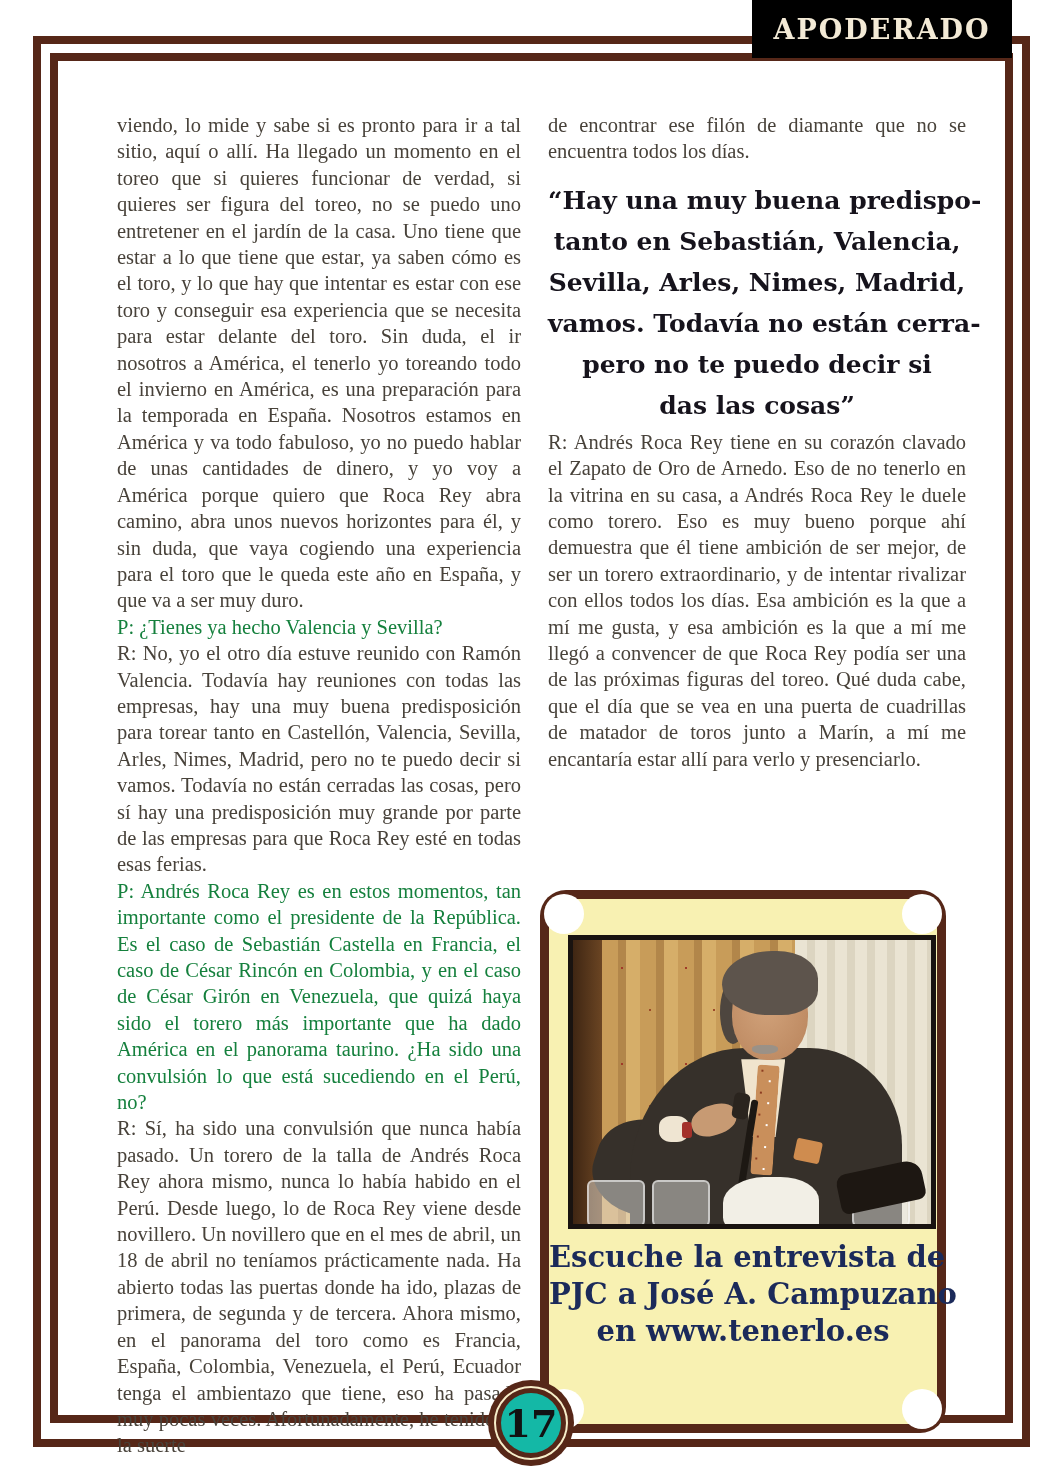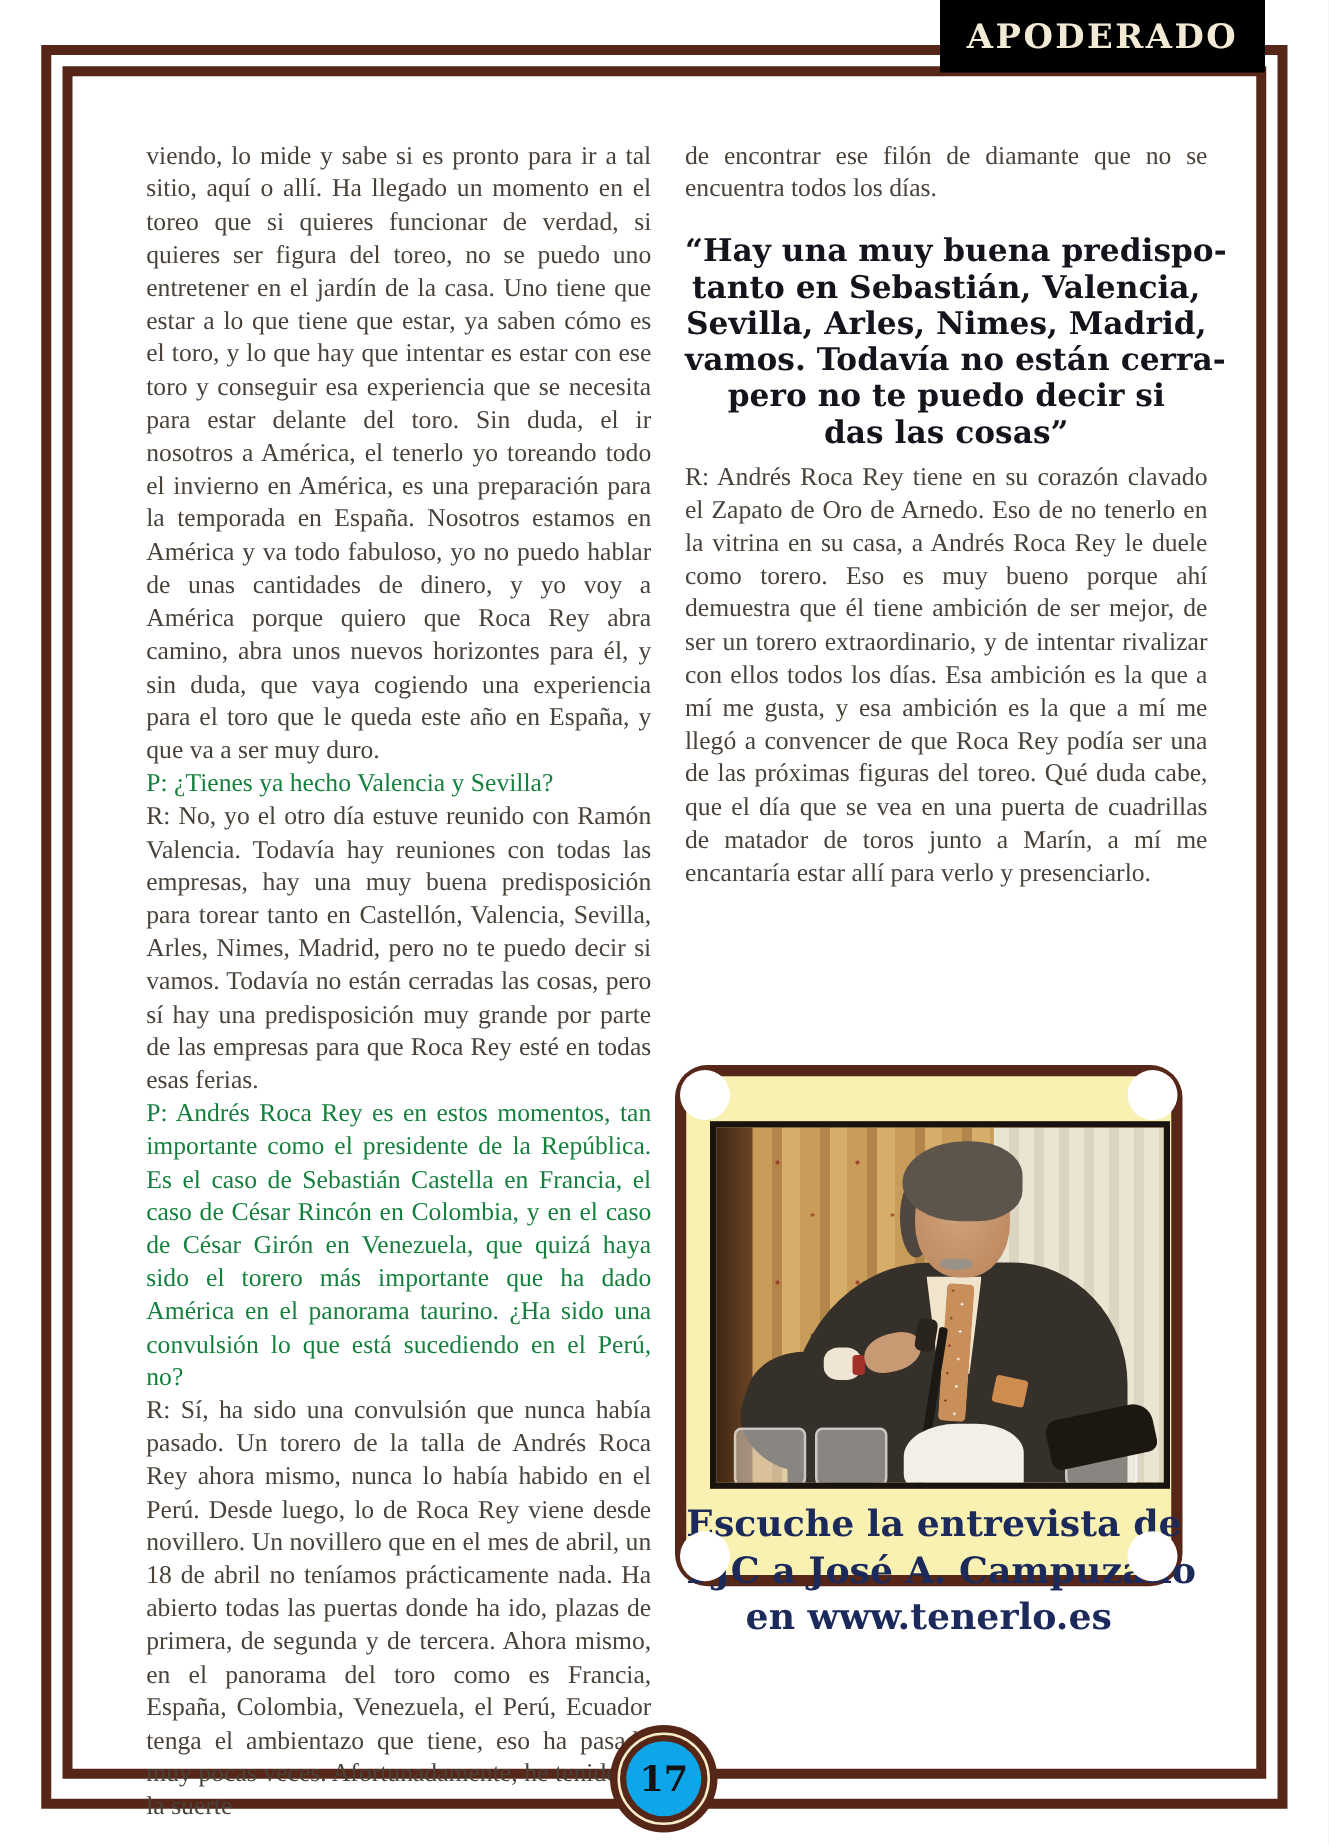--- a/index.html
+++ b/index.html
@@ -23,23 +23,23 @@
   .col{position:absolute;top:112px;z-index:2;color:#48423a;
     font-size:20.5px;line-height:26.4px;text-align:justify;}
   .col p{margin:0;}
   .col-left{left:117px;width:404px;}
   .col-right{left:548px;width:418px;}
   p.question{color:#15803d;}
   p.question-first{color:#82523f;}
   
   .pull-quote{margin:21px 0 9px 0;text-align:center;color:#16131c;
     font-family:"DejaVu Serif",serif;font-weight:700;font-size:25px;line-height:29px;}
-  .pull-quote div{white-space:nowrap;}
+  .pull-quote div{white-space:nowrap;margin-top:12px;}
   
-  .callout{position:absolute;left:540px;top:852px;width:406px;height:417px;
+  .callout{position:absolute;left:540px;top:890px;width:406px;height:543px;
     background:#562718;border-radius:26px;z-index:3;}
   .callout-inner{position:absolute;inset:9px;background:#f8f1b2;border-radius:10px;}
   .bite{position:absolute;width:40px;height:40px;border-radius:50%;background:#ffffff;}
   .bite.tl{left:4px;top:4px;} .bite.tr{right:4px;top:4px;}
   .bite.bl{left:4px;bottom:4px;} .bite.br{right:4px;bottom:4px;}
   .caption{position:absolute;left:0;right:0;top:340px;text-align:center;
     font-family:"DejaVu Serif",serif;font-weight:700;color:#1b2a5a;
     font-size:29px;line-height:37px;}
   .caption div{white-space:nowrap;}
   
@@ -94,23 +94,23 @@
   .glass{position:absolute;bottom:-2%;width:54px;height:46px;
     background:rgba(240,240,235,0.45);border:2px solid rgba(255,255,255,0.55);
     border-radius:6px 6px 10px 10px;}
   .glass.g1{left:4%;} .glass.g2{left:22%;} .glass.g3{left:78%;}
   .dark-object{position:absolute;right:2%;bottom:6%;width:86px;height:40px;
     background:#1d1712;border-radius:10px 16px 8px 8px;transform:rotate(-12deg);}
   
   .badge{position:absolute;left:488px;top:1380px;width:86px;height:86px;
     border-radius:50%;background:#562718;z-index:6;}
   .badge-ring{position:absolute;inset:6px;border:2px solid #f6edc9;border-radius:50%;}
-  .badge-center{position:absolute;inset:13px;background:#0ea5e9;border-radius:50%;
+  .badge-center{position:absolute;inset:13px;background:#14b8a6;border-radius:50%;
     display:flex;align-items:center;justify-content:center;
-    font-family:"DejaVu Serif",serif;font-weight:700;font-size:28px;color:#121212;}
+    font-family:"DejaVu Serif",serif;font-weight:700;font-size:38px;color:#121212;}
 </style>
 </head>
 <body>
 
 <div class="page">
 
   <div class="frame-outer"></div>
   <div class="frame-inner"></div>
 
   <div class="section-tab">

